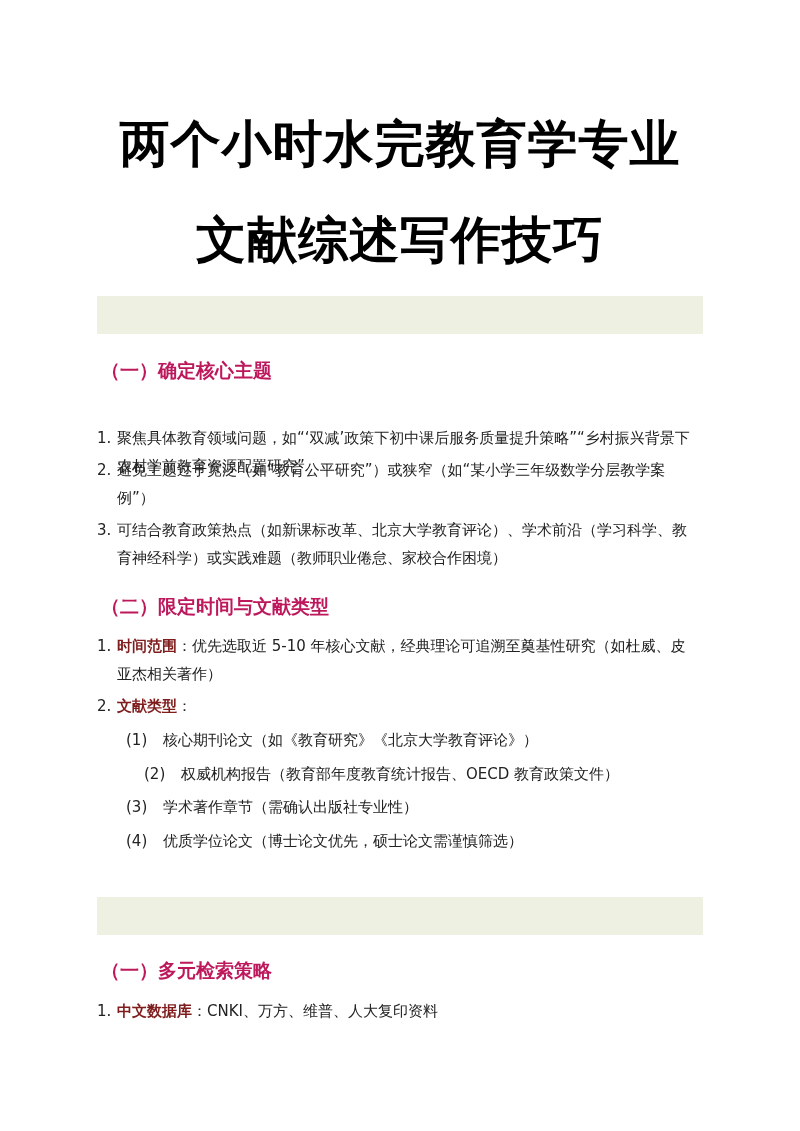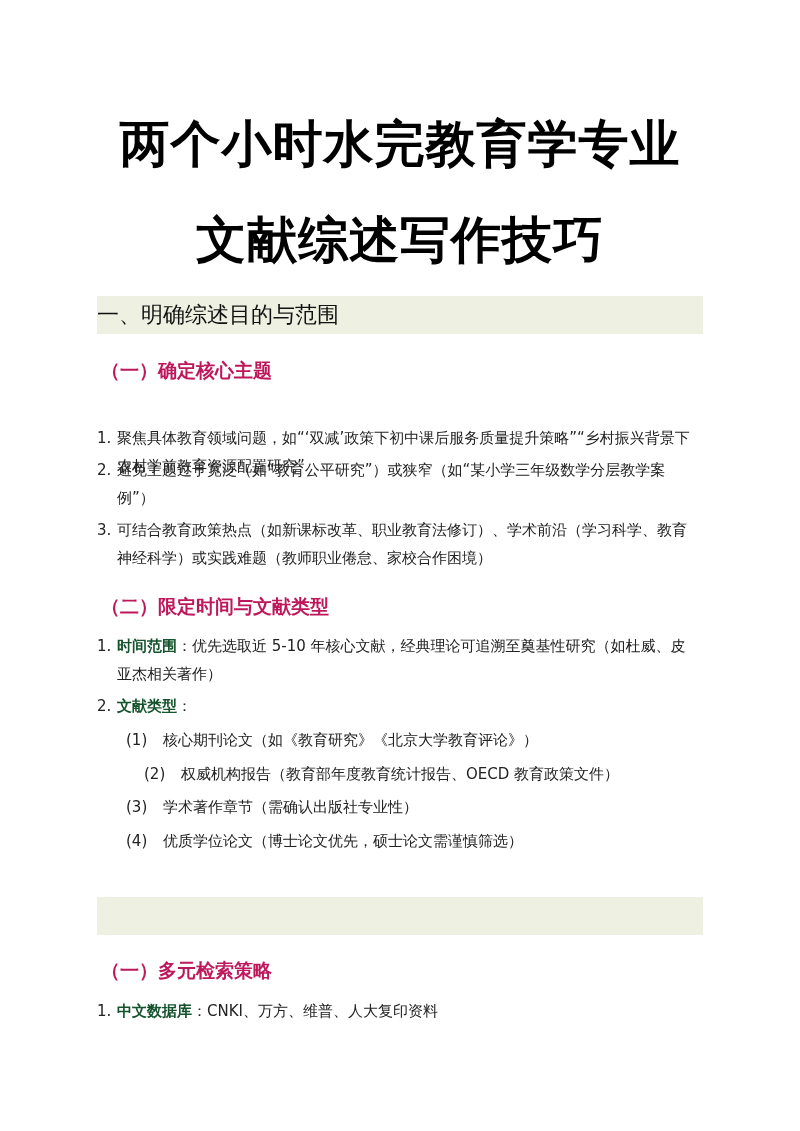--- a/index.html
+++ b/index.html
@@ -71,21 +71,21 @@
       position: absolute;
       left: 0;
       top: 0;
     }
     .item .text {
       display: block;
       padding-left: 20px;
     }
     .item .lead {
       font-weight: bold;
-      color: #14532d;
+      color: #7f1d1d;
     }
     .subitem {
       position: absolute;
       left: 126px;
       font-size: 15px;
       line-height: 22px;
       color: #222;
       white-space: nowrap;
     }
     .subitem .snum {
@@ -95,35 +95,34 @@
   </style>
 </head>
 <body>
 
 <div class="page">
 
   <div class="title l1">两个小时水完教育学专业</div>
   <div class="title l2">文献综述写作技巧</div>
 
   <div class="section-band" style="top:296px;"></div>
-  <div class="section-title" style="top:296px;">一、明确综述目的与范围</div>
 
   <div class="subheading" style="top:357px; left:101px;">（一）确定核心主题</div>
 
   <div class="item" style="top:424px;">
     <span class="num">1.</span>
     <span class="text">聚焦具体教育领域问题，如“‘双减’政策下初中课后服务质量提升策略”“乡村振兴背景下农村学前教育资源配置研究”</span>
   </div>
   <div class="item" style="top:456px;">
     <span class="num">2.</span>
     <span class="text">避免主题过于宽泛（如“教育公平研究”）或狭窄（如“某小学三年级数学分层教学案例”）</span>
   </div>
   <div class="item" style="top:516px;">
     <span class="num">3.</span>
-    <span class="text">可结合教育政策热点（如新课标改革、职业教育法修订）、学术前沿（学习科学、教育神经科学）或实践难题（教师职业倦怠、家校合作困境）</span>
+    <span class="text">可结合教育政策热点（如新课标改革、北京大学教育评论）、学术前沿（学习科学、教育神经科学）或实践难题（教师职业倦怠、家校合作困境）</span>
   </div>
 
   <div class="subheading" style="top:593px; left:101px;">（二）限定时间与文献类型</div>
 
   <div class="item" style="top:632px;">
     <span class="num">1.</span>
     <span class="text"><span class="lead">时间范围</span><span>：优先选取近 5-10 年核心文献，经典理论可追溯至奠基性研究（如杜威、皮亚杰相关著作）</span></span>
   </div>
 
   <div class="item" style="top:692px;">

